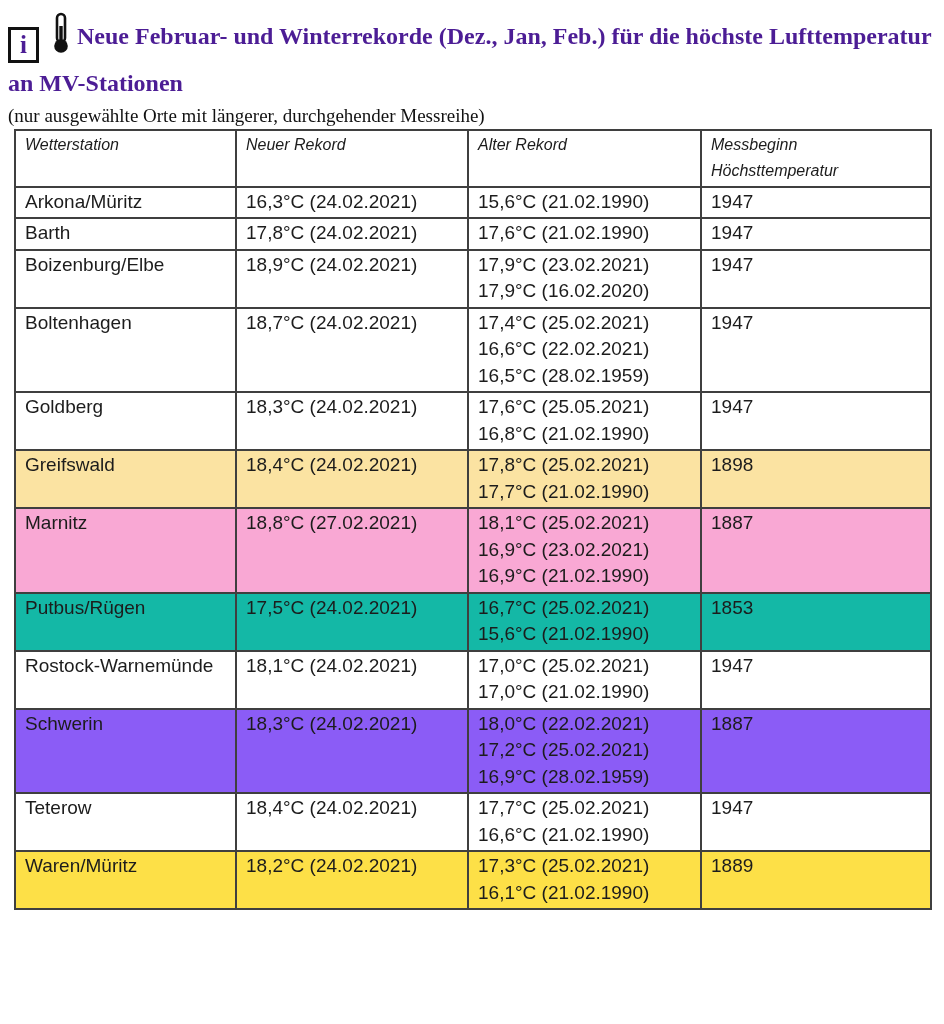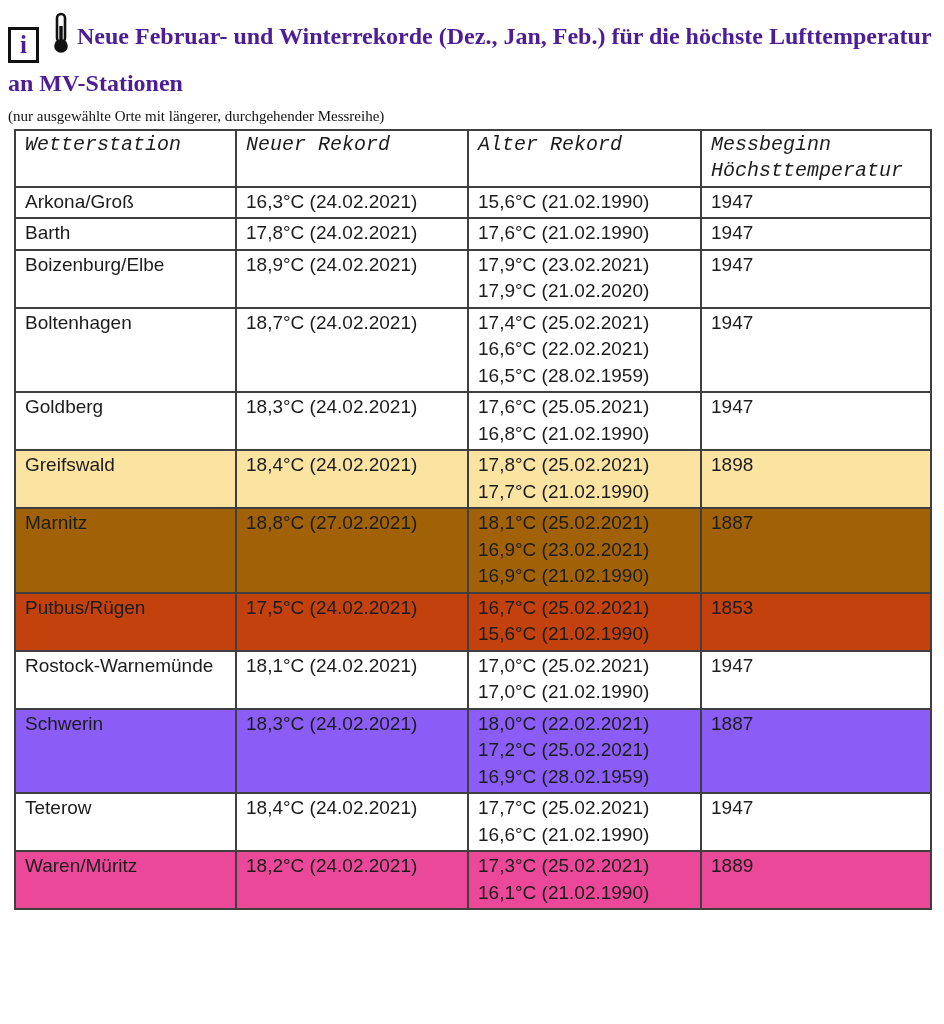--- a/index.html
+++ b/index.html
@@ -38,21 +38,21 @@
     font-size: 25px;
     line-height: 1;
   }
   .thermo-icon {
     vertical-align: -10px;
     margin-right: 3px;
   }
   .subtitle {
     font-family: "Liberation Serif", serif;
     font-weight: normal;
-    font-size: 15px;
+    font-size: 19px;
     line-height: 20px;
     margin: 3px 0 3px 0;
     color: #111;
   }
   
   table.records {
     border-collapse: collapse;
     table-layout: fixed;
     width: 916px;
     margin-left: 6px;
@@ -65,24 +65,23 @@
   table.records td {
     border: 2px solid #3f3f3f;
     vertical-align: top;
     text-align: left;
     padding: 1px 6px 2px 9px;
     white-space: pre-line;
   }
   table.records th {
     font-style: italic;
     font-weight: normal;
-    font-size: 20px;
+    font-size: 16px;
     line-height: 26px;
     height: 54px;
-    font-family: Liberation Mono, monospace;
   }
   table.records td {
     font-size: 19px;
     line-height: 26.5px;
   }
 </style>
 </head>
 <body>
 
 <div class="title-block">
@@ -105,36 +104,36 @@
   <thead>
     <tr>
       <th>Wetterstation</th>
       <th>Neuer Rekord</th>
       <th>Alter Rekord</th>
       <th>Messbeginn Höchsttemperatur</th>
     </tr>
   </thead>
   <tbody>
       <tr>
-        <td>Arkona/Groß</td>
+        <td>Arkona/Müritz</td>
         <td>16,3°C (24.02.2021)</td>
         <td>15,6°C (21.02.1990)</td>
         <td>1947</td>
       </tr>
       <tr>
         <td>Barth</td>
         <td>17,8°C (24.02.2021)</td>
         <td>17,6°C (21.02.1990)</td>
         <td>1947</td>
       </tr>
       <tr>
         <td>Boizenburg/Elbe</td>
         <td>18,9°C (24.02.2021)</td>
         <td>17,9°C (23.02.2021)
-17,9°C (21.02.2020)</td>
+17,9°C (16.02.2020)</td>
         <td>1947</td>
       </tr>
       <tr>
         <td>Boltenhagen</td>
         <td>18,7°C (24.02.2021)</td>
         <td>17,4°C (25.02.2021)
 16,6°C (22.02.2021)
 16,5°C (28.02.1959)</td>
         <td>1947</td>
       </tr>
@@ -145,29 +144,29 @@
 16,8°C (21.02.1990)</td>
         <td>1947</td>
       </tr>
       <tr style="background-color: rgb(251, 227, 162);">
         <td>Greifswald</td>
         <td>18,4°C (24.02.2021)</td>
         <td>17,8°C (25.02.2021)
 17,7°C (21.02.1990)</td>
         <td>1898</td>
       </tr>
-      <tr style="background-color: #a16207;">
+      <tr style="background-color: #f9a8d4;">
         <td>Marnitz</td>
         <td>18,8°C (27.02.2021)</td>
         <td>18,1°C (25.02.2021)
 16,9°C (23.02.2021)
 16,9°C (21.02.1990)</td>
         <td>1887</td>
       </tr>
-      <tr style="background-color: #c2410c;">
+      <tr style="background-color: #14b8a6;">
         <td>Putbus/Rügen</td>
         <td>17,5°C (24.02.2021)</td>
         <td>16,7°C (25.02.2021)
 15,6°C (21.02.1990)</td>
         <td>1853</td>
       </tr>
       <tr>
         <td>Rostock-Warnemünde</td>
         <td>18,1°C (24.02.2021)</td>
         <td>17,0°C (25.02.2021)
@@ -182,21 +181,21 @@
 16,9°C (28.02.1959)</td>
         <td>1887</td>
       </tr>
       <tr>
         <td>Teterow</td>
         <td>18,4°C (24.02.2021)</td>
         <td>17,7°C (25.02.2021)
 16,6°C (21.02.1990)</td>
         <td>1947</td>
       </tr>
-      <tr style="background-color: #ec4899; padding-left: 48px;">
+      <tr style="background-color: #fde047; padding-left: 48px;">
         <td>Waren/Müritz</td>
         <td>18,2°C (24.02.2021)</td>
         <td>17,3°C (25.02.2021)
 16,1°C (21.02.1990)</td>
         <td>1889</td>
       </tr>
     </tbody>
 </table>
 
 </body></html>

